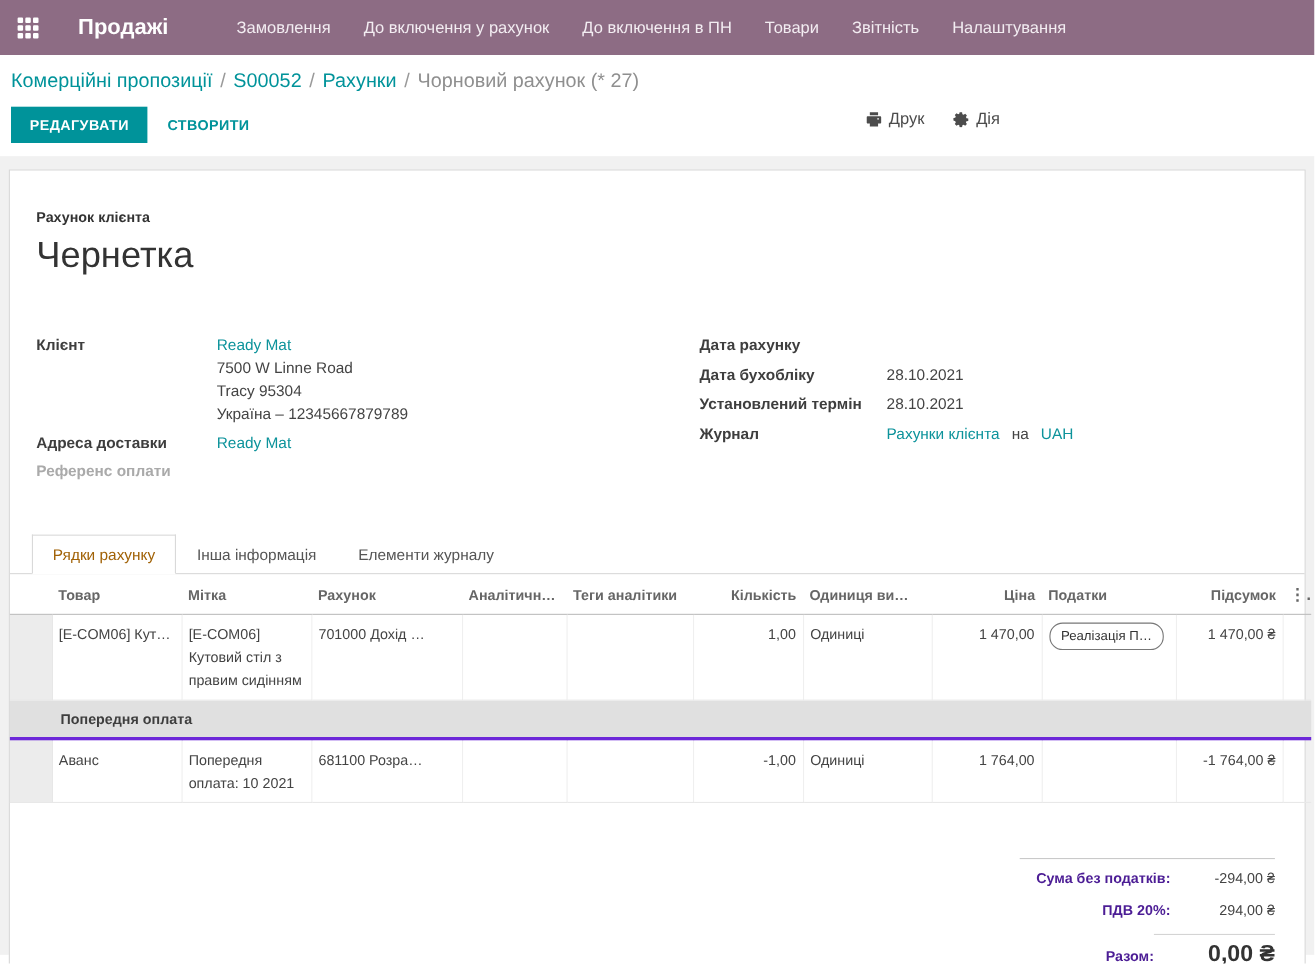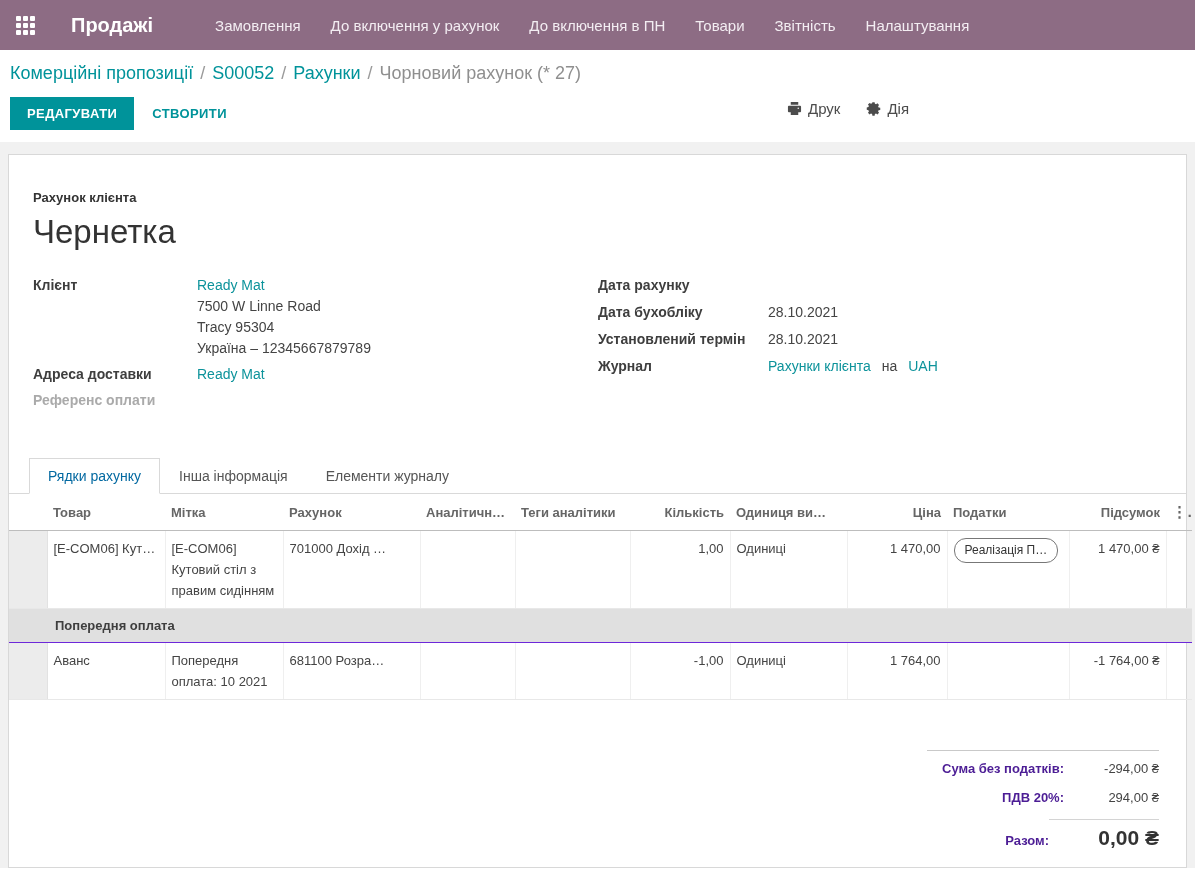--- a/index.html
+++ b/index.html
@@ -36,55 +36,55 @@
 
   
   .page-bg { background:#f1f1f1; padding:12px 8px 0 8px; height:726px; }
   .sheet { background:#fff; border:1px solid #d8d8d8; min-height:714px;
     padding-top:35px; }
   .pad { padding-left:24px; padding-right:24px; }
 
   .doc-type { font-size:13px; font-weight:700; color:#333; }
   .doc-title { font-size:33px; font-weight:400; color:#333; margin-top:8px; }
 
-  .fields { display:flex; margin-top:24px; }
+  .fields { display:flex; margin-top:52px;gap:38px; }
   .col-left { width:565px; }
   .col-right { flex:1; }
   .frow { display:flex; margin-bottom:5px; line-height:21px; font-size:14px; }
   .flabel { width:164px; font-weight:700; color:#3e3e3e; flex-shrink:0; }
   .col-right .flabel { width:170px; }
   .col-right .frow { margin-bottom:6px; }
   .fvalue { color:#444; }
   .fvalue a { color:#0d939b; text-decoration:none; cursor:pointer; }
   .muted-label { color:#aaa; font-weight:700; }
   .addr div { line-height:21px; }
   .conj { margin:0 11px; }
 
   
   .tabbar { margin-top:42px; padding-left:20px; display:flex;
     border-bottom:1px solid #d9d9d9; }
   .tab { font-size:14px; color:#555; padding:9px 18px; cursor:pointer;
     border:1px solid transparent; border-bottom:none; margin-bottom:-1px; }
   .tab.active { background:#fff; border-color:#d9d9d9; border-bottom:1px solid #fff;
-    color:#0369a1; }
+    color:#a16207; }
 
   
   table.lines { width:100%; border-collapse:collapse; table-layout:fixed;
     font-size:13px; }
   .lines th { font-weight:700; color:#666; text-align:left; padding:9px 6px;
     border-bottom:1px solid #bdbdbd; white-space:nowrap; overflow:hidden;
     text-overflow:ellipsis; }
   .lines td { padding:7px 6px; vertical-align:top; line-height:21px;
     border-bottom:1px solid #e8e8e8; border-right:1px solid #efefef; }
   .lines td:last-child { border-right:none; }
   .lines .num { text-align:right; white-space:nowrap; }
   .lines th.num { text-align:right; }
   .lines td.handle { background:#ececec; border-right:1px solid #e2e2e2; }
   .section-row td { background:#e0e0e0; font-weight:700; color:#3e3e3e;
-    padding:6px 6px 6px 46px; border-bottom:1px solid #6d28d9; }
+    padding:6px 6px 6px 46px; border-bottom:3px solid #6d28d9; }
   .badge { display:inline-block; border:1px solid #777; border-radius:12px;
     padding:1px 10px; font-size:12px; color:#333; max-width:100%;
     white-space:nowrap; overflow:hidden; text-overflow:ellipsis; }
   .kebab { color:#555; font-size:15px; font-weight:700; text-align:center;
     cursor:pointer; }
   .cell-clip { white-space:normal; word-wrap:break-word; }
 
   
   .totals { width:232px; margin:50px 27px 0 auto; border-top:1px solid #c9c9c9;
     padding-top:10px; font-size:13px; }

